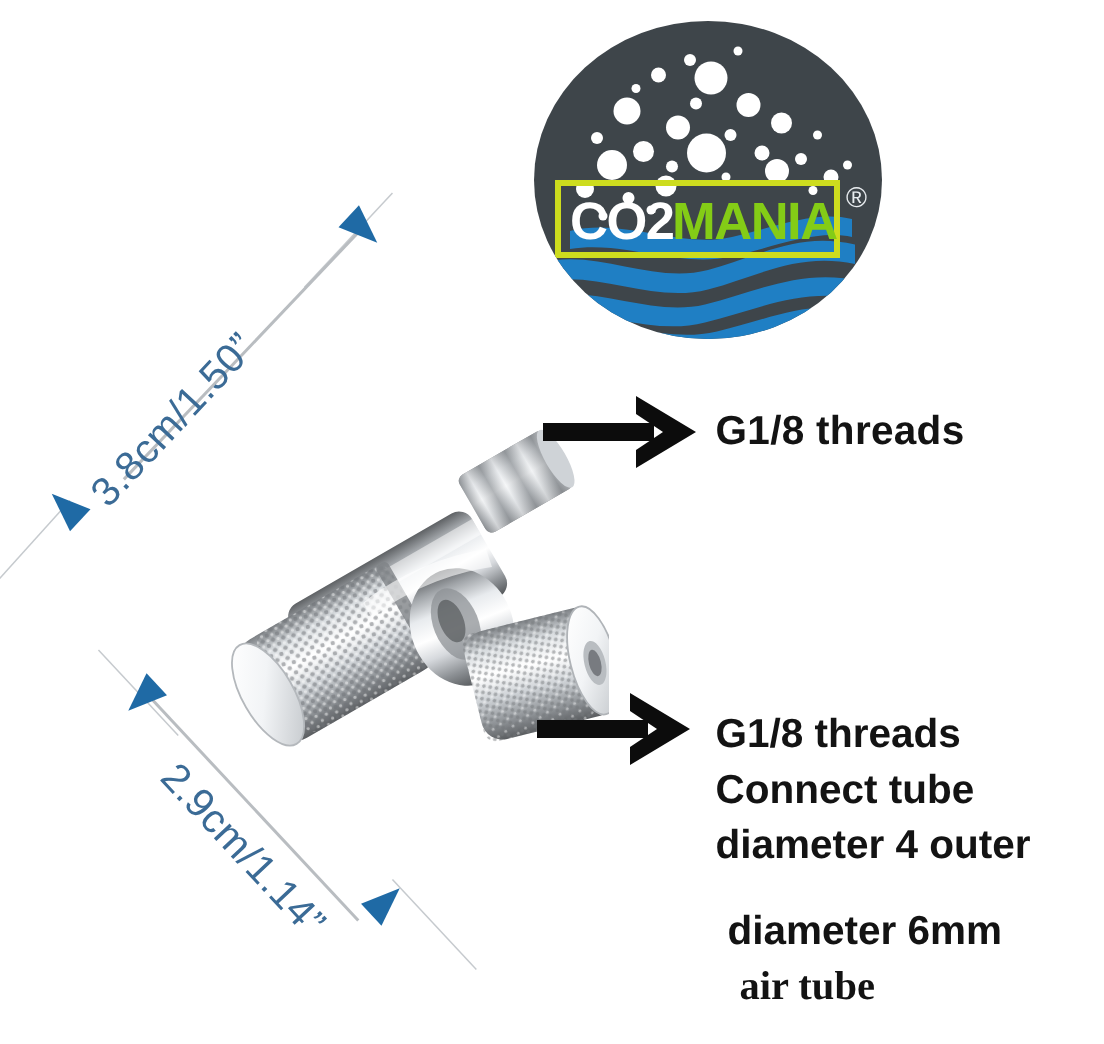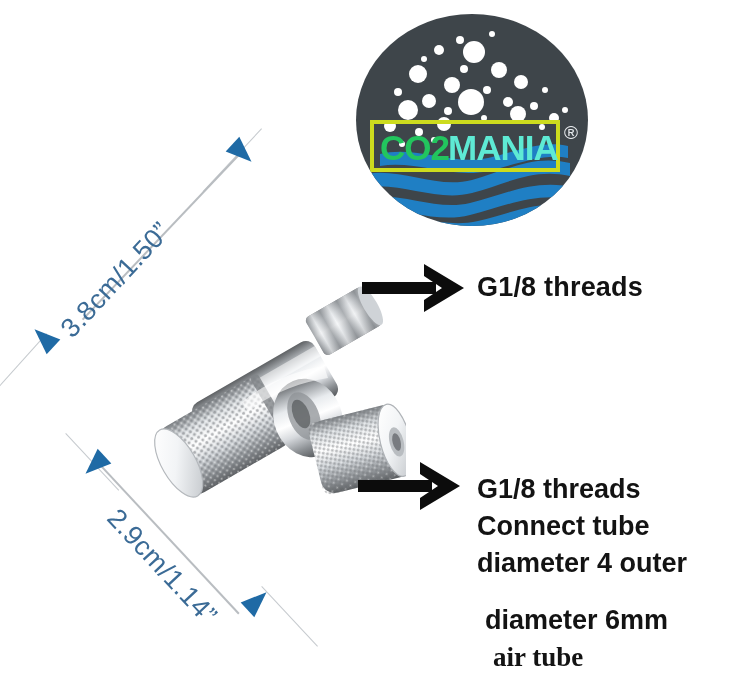--- a/index.html
+++ b/index.html
@@ -147,22 +147,22 @@
         <path d="M2,162 C40,150 78,176 116,166 C150,157 176,140 214,149 L214,162 C176,154 150,170 116,179 C78,189 40,164 2,175 Z"></path>
         <path d="M0,186 C38,173 76,198 114,189 C150,180 180,164 220,174 L220,186 C180,177 150,192 114,201 C76,211 38,188 0,198 Z"></path>
         <path d="M8,205 C46,194 84,216 122,207 C156,199 182,186 212,193 L206,207 C180,201 156,212 122,220 C84,229 46,210 14,218 Z"></path>
         <path d="M24,140 C60,131 96,152 132,144 C162,137 188,126 212,132 L212,144 C188,139 162,150 132,157 C96,165 60,146 24,152 Z"></path>
       </g>
 
       <rect x="16" y="108" width="186" height="48" fill="none" stroke="#cddc1e" stroke-width="4"></rect>
     </svg>
 
     <div style="position:absolute;left:24px;top:114px;width:190px;height:40px;">
-      <span style="position:absolute;left:0px;top:0px;color:#22c55e;font-size:35px;font-weight:700;letter-spacing:-1px;font-family:'Liberation Sans',sans-serif;">CO2</span>
-      <span style="position:absolute;left:68px;top:0px;color:#5eead4;font-size:35px;font-weight:700;letter-spacing:-1px;font-family:'Liberation Sans',sans-serif;">MANIA</span>
+      <span style="position:absolute;left:0px;top:0px;color:#ffffff;font-size:35px;font-weight:700;letter-spacing:-1px;font-family:'Liberation Sans',sans-serif;">CO2</span>
+      <span style="position:absolute;left:68px;top:0px;color:#84cc16;font-size:35px;font-weight:700;letter-spacing:-1px;font-family:'Liberation Sans',sans-serif;">MANIA</span>
       <span style="position:absolute;left:184px;top:-6px;color:#e8ecef;font-size:19px;font-weight:400;font-family:'Liberation Sans',sans-serif;">®</span>
     </div>
   </div>
 
   <div class="product">
     <svg width="268" height="236" viewBox="0 0 268 236" xmlns="http://www.w3.org/2000/svg">
       <defs>
         <linearGradient id="chromeBody" x1="0" y1="0" x2="0" y2="1">
           <stop offset="0%" stop-color="#5e6164"></stop>
           <stop offset="14%" stop-color="#9fa3a7"></stop>

